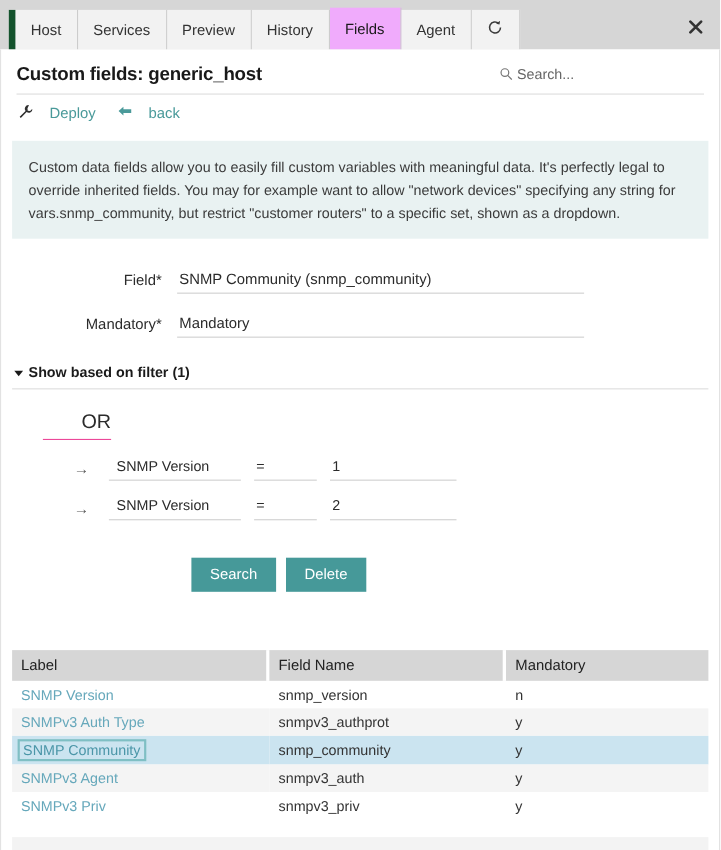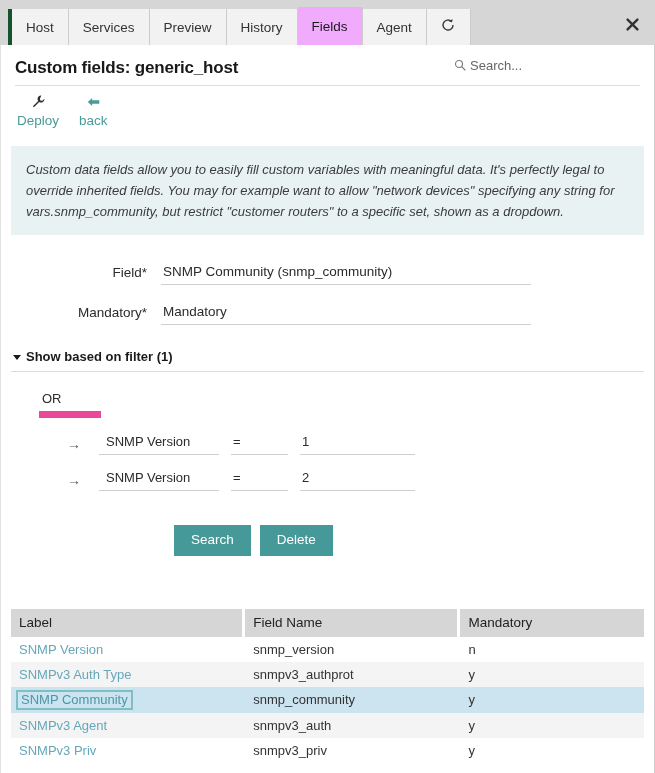--- a/index.html
+++ b/index.html
@@ -32,21 +32,21 @@
     display: flex;
     align-items: center;
     justify-content: center;
     font-size: 13.5px;
     color: #333333;
     background: #f2f2f2;
     border-right: 1px solid #cccccc;
     cursor: pointer;
     white-space: nowrap;
   }
-  .tab:first-child { border-left: 4px solid #14532d; }
+  .tab:first-child { border-left: 6px solid #14532d; }
   .tab.active {
     background: #f0abfc;
     color: #191919;
     border-right: 1px solid #cccccc;
     height: 38px;
     margin-top: 36px;
   }
   .tab-icon {
     height: 36px;
     width: 44px;
@@ -73,21 +73,21 @@
     height: 728px;
     background: #ffffff;
     border-left: 1px solid #e2e2e2;
     border-right: 1px solid #cfcfcf;
     overflow: hidden;
   }
   .inner { padding: 0 14px; }
 
   .page-head {
     display: flex;
-    align-items: flex-start;
+    align-items: center;
     justify-content: space-between;
     padding: 13px 0 7px 0;
     border-bottom: 1px solid #dddddd;
   }
   .page-title {
     font-size: 17px;
     font-weight: bold;
     color: #191919;
     letter-spacing: -0.2px;
   }
@@ -104,39 +104,36 @@
   .search-glyph { font-size: 12px; color: #777; line-height: 1; }
 
   .actionbar {
     display: flex;
     align-items: center;
     gap: 20px;
     padding: 9px 0 10px 2px;
   }
   .action {
     display: flex;
-    align-items: center;
-    gap: 5px;
+    gap: 15px;
     color: #4a9a9a;
     font-size: 13.5px;
     cursor: pointer;
     text-decoration: none;
-    flex-direction: column;
   }
   .action svg { display: block; }
 
   
   .infobox {
     margin: 8px 10px 0 10px;
     background: #e9f2f2;
     color: #3b3b3b;
     font-size: 13px;
     line-height: 21px;
     padding: 13px 15px 13px 15px;
-    font-style: italic;
   }
 
   
   .form { margin-top: 26px; padding: 0 10px; }
   .frow {
     display: flex;
     align-items: flex-end;
     margin-bottom: 16px;
   }
   .flabel {
@@ -178,25 +175,26 @@
     border-left: 4.5px solid transparent;
     border-right: 4.5px solid transparent;
     border-top: 5px solid #1a1a1a;
     display: inline-block;
     position: relative; top: 1px;
   }
 
   .filter-body { padding: 17px 0 0 28px; }
   .or-box {
     width: 62px;
-    font-size: 13px;
-    color: #2b2b2b;
-    border-bottom: 7px solid #ec4899;
+    font-size: 18px;
+    color: #2b2b2b;
+    border-bottom: 1px solid #ec4899;
     padding: 2px 0 5px 3px;
     margin-bottom: 14px;
+    text-align: right;
   }
   .cond-row {
     display: flex;
     align-items: flex-end;
     margin-bottom: 13px;
     padding-left: 28px;
   }
   .arrow-glyph {
     width: 32px;
     font-size: 14px;

